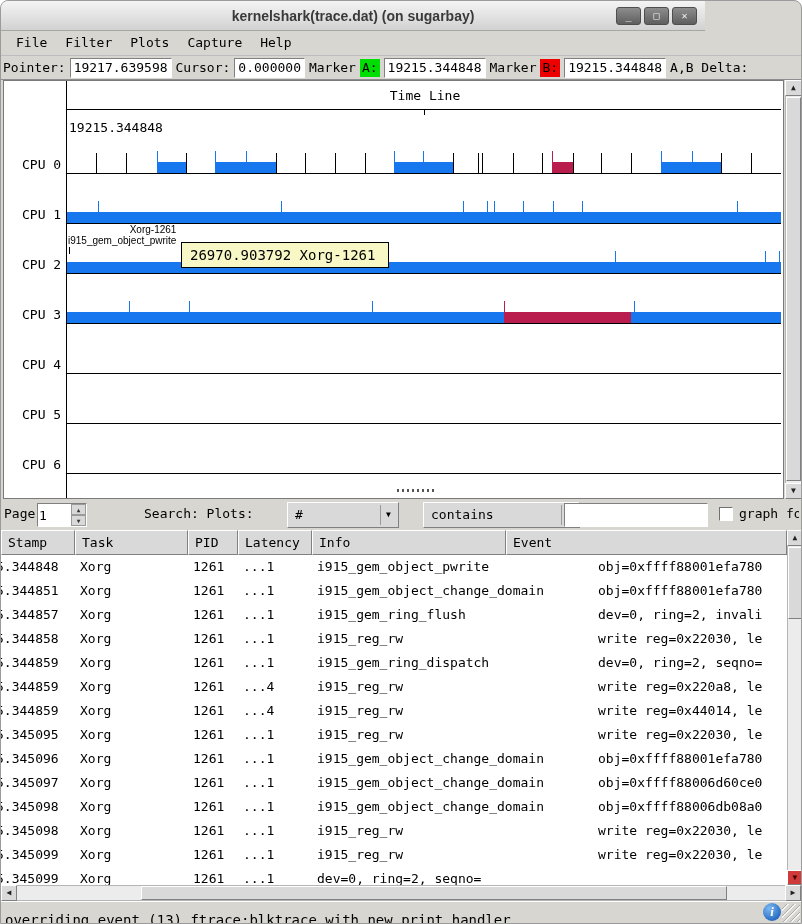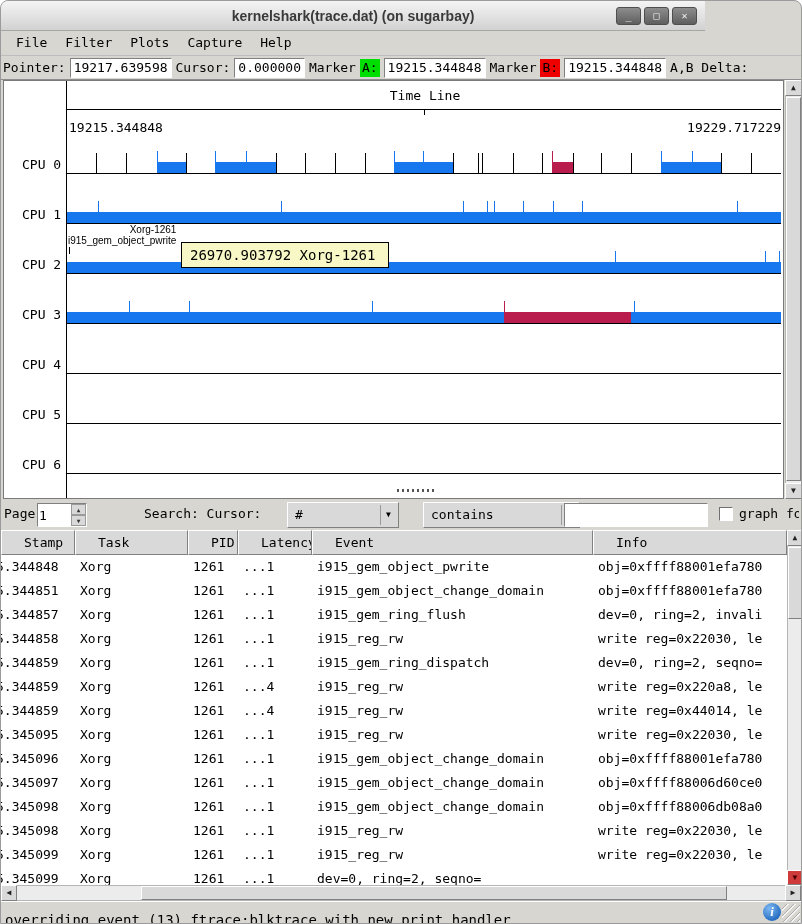--- a/index.html
+++ b/index.html
@@ -141,21 +141,21 @@
   }
   .gcheck {
     position:absolute; left:718px; top:8px; width:14px; height:14px; background:#fff;
     border-top:1px solid #707070; border-left:1px solid #707070;
     border-bottom:1px solid #fff; border-right:1px solid #fff;
   }
   .gflabel { position:absolute; left:738px; top:7px; width:60px; overflow:hidden; white-space:nowrap; }
   
   .thead { position:absolute; left:0; top:529px; width:786px; height:25px; display:flex; }
   .th {
-    background:#d9d9d9; height:25px; line-height:23px; padding-left:22px;
+    background:#d9d9d9; height:25px; line-height:23px; padding-left:6px;
     border-top:1px solid #fff; border-left:1px solid #fff;
     border-bottom:1px solid #808080; border-right:1px solid #808080;
     overflow:hidden; white-space:nowrap;
   }
   .c0{width:74px;} .c1{width:113px;} .c2{width:50px;} .c3{width:74px;} .c4{width:281px;} .c5{width:194px;}
   .tbody {
     position:absolute; left:0; top:554px; width:786px; height:330px;
     background:#fff; overflow:hidden;
   }
   .trow { display:flex; height:24px; line-height:24px; }
@@ -224,21 +224,20 @@
         <div class="cpu-label" style="top: 276px;">CPU 4</div>
         <div class="cpu-label" style="top: 326px;">CPU 5</div>
         <div class="cpu-label" style="top: 376px;">CPU 6</div>
       </div>
     <div class="graph-vline"></div>
     <div class="plot">
       <div class="timeline-title">Time Line</div>
       <div class="axis-line"></div>
       <div class="axis-ctick"></div>
       <div class="axis-label l">19215.344848</div>
-      <div class="axis-label r">19229.717229</div>
       <div class="annotation" style="z-index: 5; text-align: right;">
         <div>Xorg-1261</div>
         <div>i915_gem_object_pwrite</div>
       </div>
       <div class="annot-tick"></div>
       <div class="tooltip" style="z-index: 5;">26970.903792 Xorg-1261</div>
       <div class="split-dots"></div>
     <div class="baseline" style="top: 92px;"></div>
         <div class="seg" style="left: 90px; width: 29px; top: 81px; background: rgb(23, 119, 238);"></div>
         <div class="seg" style="left: 148px; width: 61px; top: 81px; background: rgb(23, 119, 238);"></div>
@@ -309,41 +308,41 @@
 
   <div class="searchrow">
     <span class="lbl" style="left:3px;">Page</span>
     <div class="spinbox">
       <input value="1" style="">
       <div class="spin-btns">
         <div>▲</div>
         <div>▼</div>
       </div>
     </div>
-    <span class="lbl" style="left:143px;">Search: Cursor:</span>
+    <span class="lbl" style="left:143px;">Search: Plots:</span>
     <div class="combo" style="left:286px;width:112px;">
       <span>#</span>
       <span class="arrowbox">▼</span>
     </div>
     <div class="combo" style="left:422px;width:157px;">
       <span>contains</span>
       <span class="arrowbox">▼</span>
     </div>
     <input class="searchinput" value="" style="">
     <div class="gcheck"></div>
     <span class="gflabel">graph follows</span>
   </div>
 
   <div class="thead">
     <div class="th c0">Stamp</div>
     <div class="th c1">Task</div>
     <div class="th c2">PID</div>
     <div class="th c3">Latency</div>
+    <div class="th c5">Info</div>
     <div class="th c4">Event</div>
-    <div class="th c5">Info</div>
   </div>
 
   <div class="tbody">
       <div class="trow">
         <div class="td c0">5.344848</div>
         <div class="td c1">Xorg</div>
         <div class="td c2">1261</div>
         <div class="td c3">...1</div>
         <div class="td c4">i915_gem_object_pwrite</div>
         <div class="td c5">obj=0xffff88001efa780</div>

